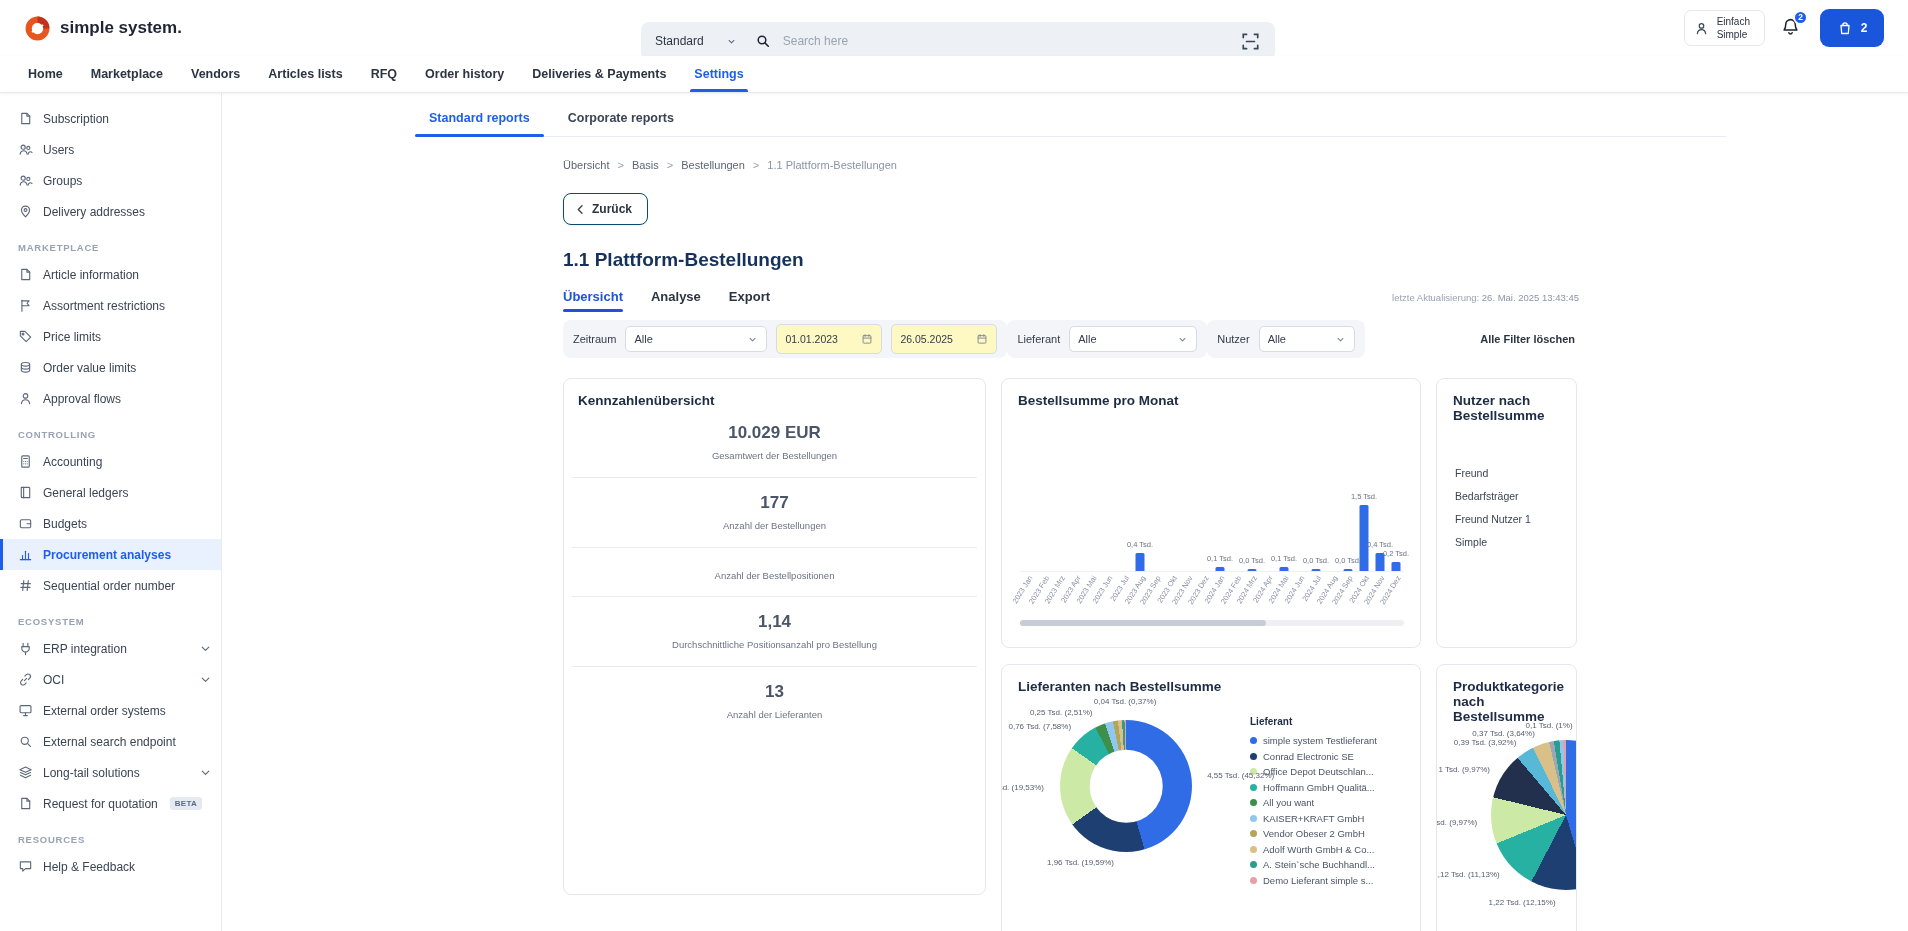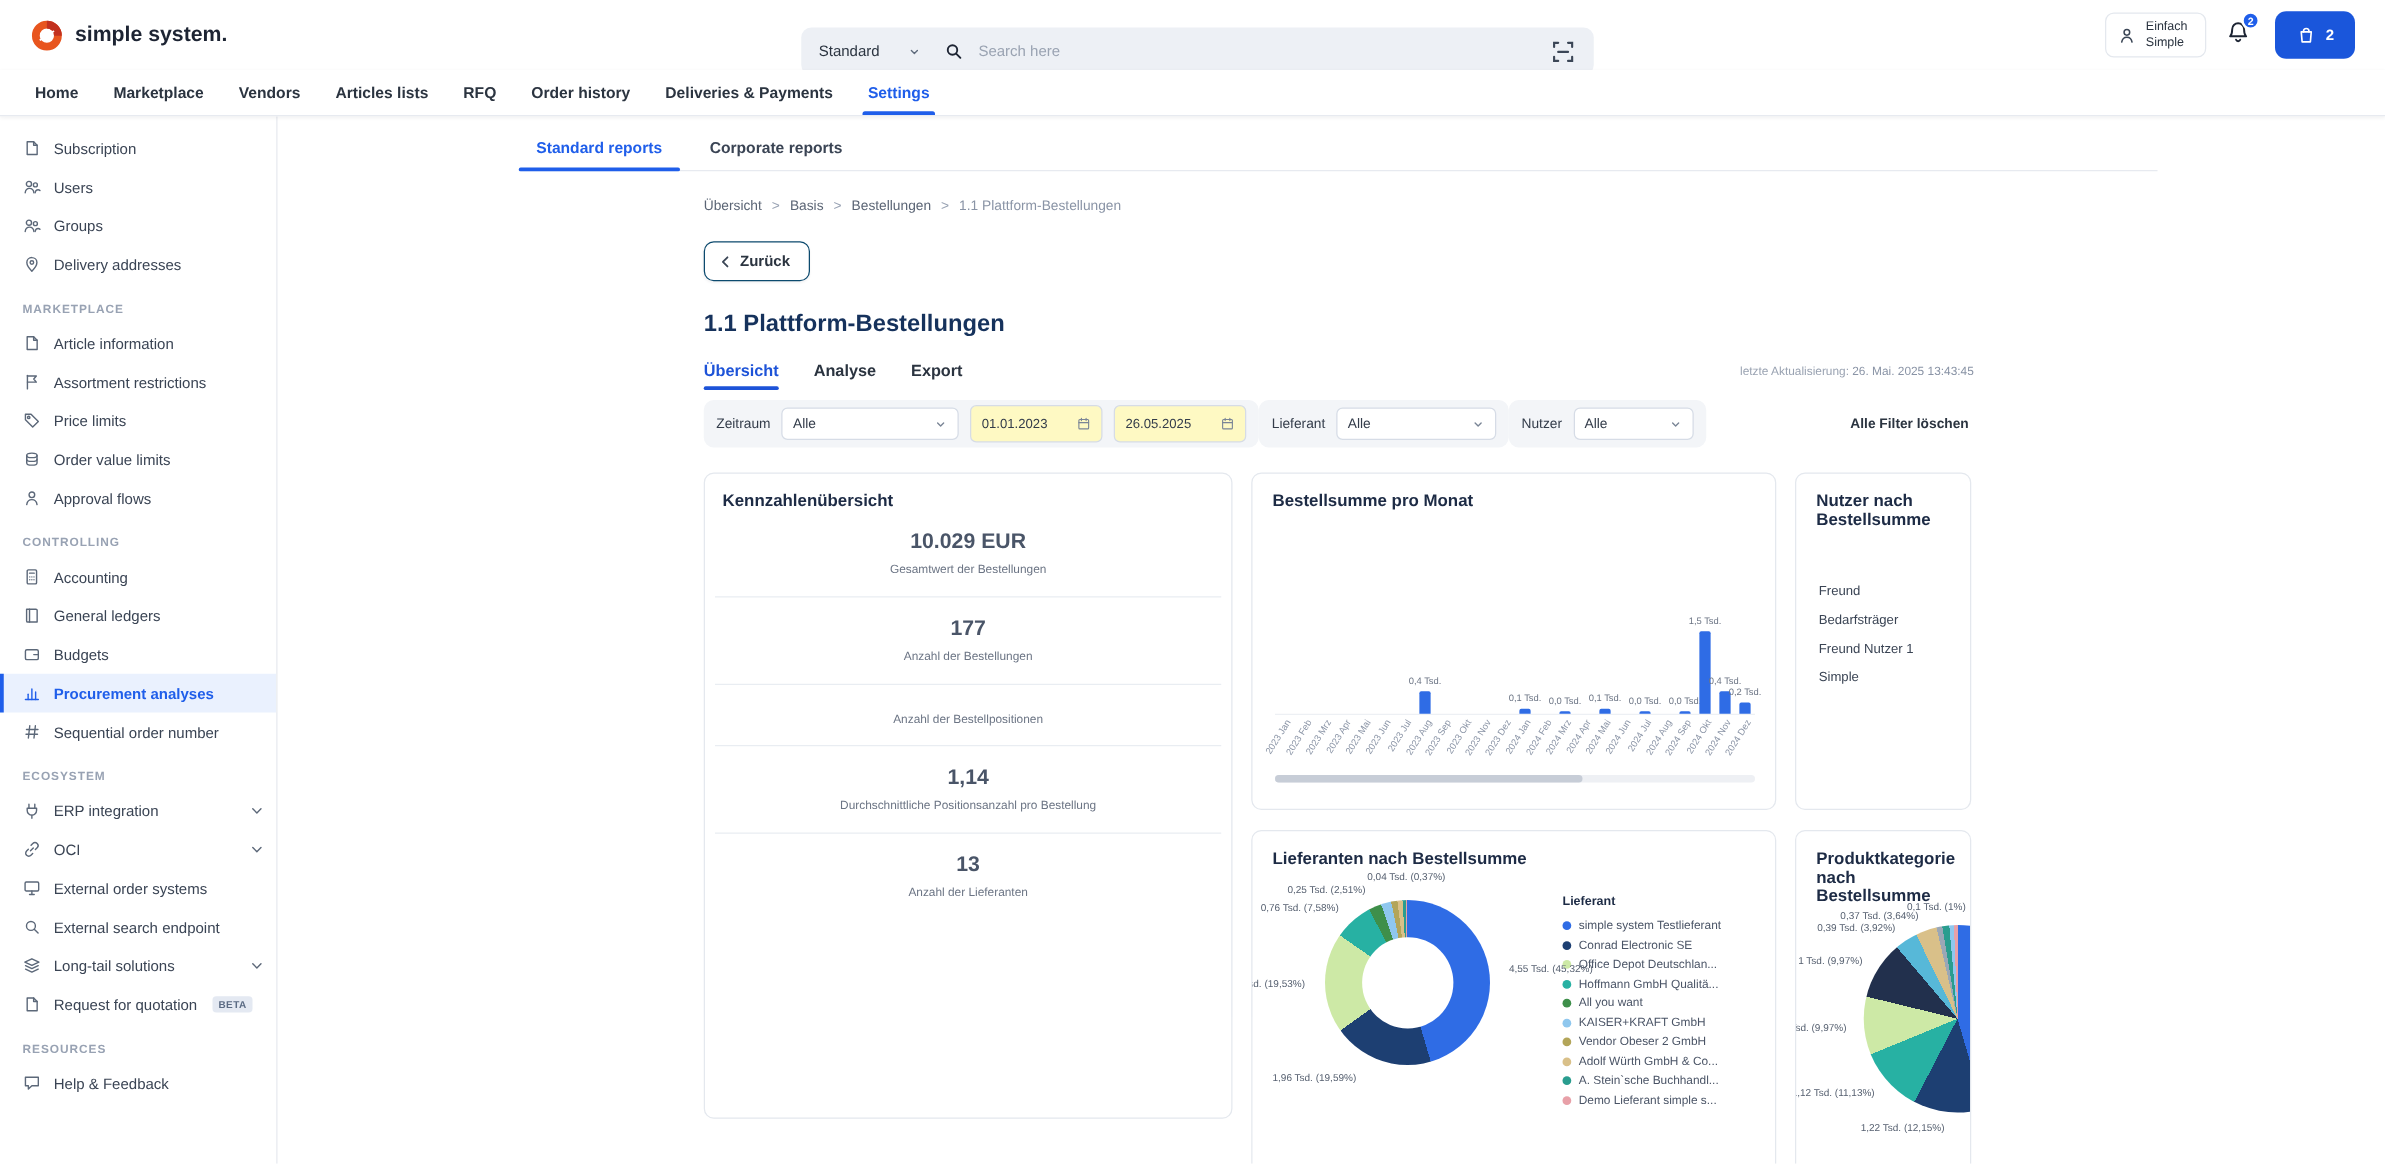--- a/index.html
+++ b/index.html
@@ -606,21 +606,21 @@
             </div>
         </div>
 
         <div class="card">
           <div class="card-title">Lieferanten nach Bestellsumme</div>
           <div class="pie-row">
             <div class="pie-area suppliers-area" id="pie-suppliers" style="width: 132px; height: 132px;">
                 <div class="pie-disc" style="background: conic-gradient(rgb(47, 108, 229) 0deg, rgb(47, 108, 229) 163.64deg, rgb(29, 63, 114) 163.64deg, rgb(29, 63, 114) 234.38deg, rgb(205, 233, 166) 234.38deg, rgb(205, 233, 166) 304.9deg, rgb(39, 177, 163) 304.9deg, rgb(39, 177, 163) 332.27deg, rgb(62, 143, 74) 332.27deg, rgb(62, 143, 74) 341.33deg, rgb(143, 199, 238) 341.33deg, rgb(143, 199, 238) 348.55deg, rgb(179, 165, 89) 348.55deg, rgb(179, 165, 89) 352.89deg, rgb(217, 192, 137) 352.89deg, rgb(217, 192, 137) 356.5deg, rgb(42, 157, 143) 356.5deg, rgb(42, 157, 143) 358.66deg, rgb(232, 160, 168) 358.66deg, rgb(232, 160, 168) 360deg);"></div>
                 <div class="pie-hole" style="height: 72.6px; width: 72.6px;"></div>
                 <div class="pie-label" style="left: 145.186px; top: 54.6193px; transform: translate(2px, -50%);">4,55 Tsd. (45,32%)</div>
-                <div class="pie-label" style="left: 27px; top: 141.636px; transform: translate(calc(-100% - 2px), -50%);">1,96 Tsd. (19,59%)</div>
+                <div class="pie-label" style="left: 56px; top: 141.636px; transform: translate(calc(-100% - 2px), -50%);">1,96 Tsd. (19,59%)</div>
                 <div class="pie-label" style="left: -13.9984px; top: 66.5042px; transform: translate(calc(-100% - 2px), -50%);">1,96 Tsd. (19,53%)</div>
                 <div class="pie-label" style="left: 13.078px; top: 6.00612px; transform: translate(calc(-100% - 2px), -50%);">0,76 Tsd. (7,58%)</div>
                 <div class="pie-label" style="left: 34.4852px; top: -7.53105px; transform: translate(calc(-100% - 2px), -50%);">0,25 Tsd. (2,51%)</div>
                 <div class="pie-label" style="left: 65.0673px; top: -13.9946px; transform: translate(-50%, -100%);">0,04 Tsd. (0,37%)</div>
               </div>
             <div class="legend">
               <div class="legend-title">Lieferant</div>
               <div id="legend-suppliers">
                   <div class="legend-item">
                     <span class="dot" style="background: rgb(47, 108, 229);"></span>

